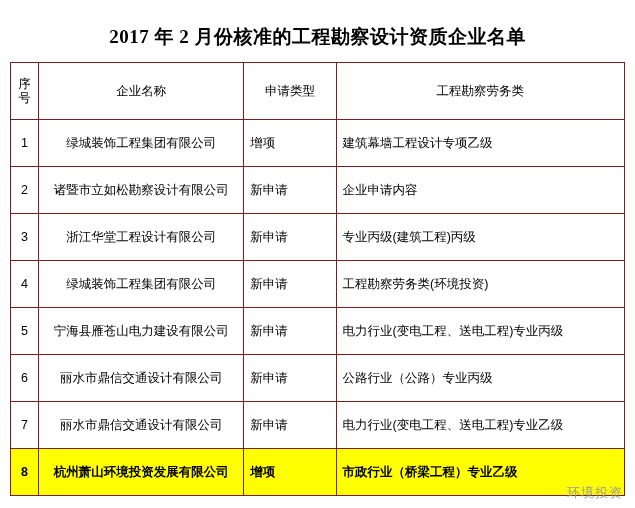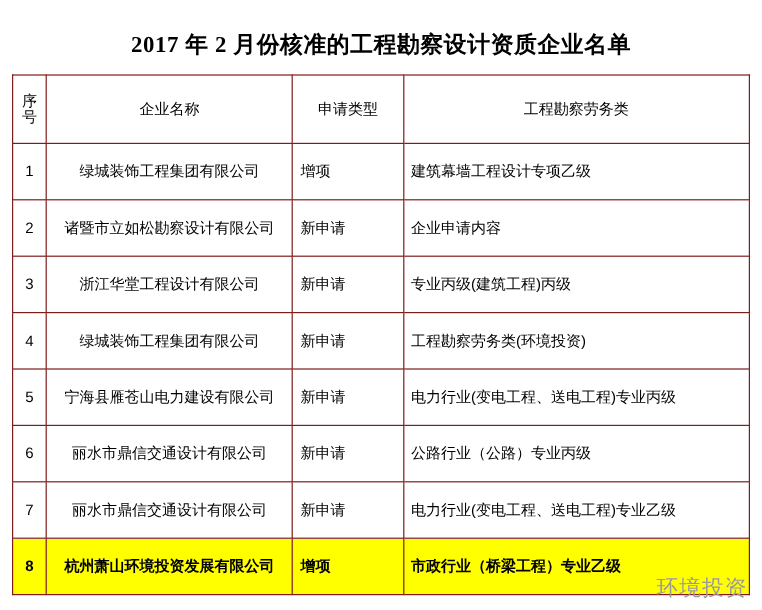--- a/index.html
+++ b/index.html
@@ -66,21 +66,21 @@
     height: 46px;
   }
   .highlight-row td {
     background: #ffff00;
     font-weight: bold;
   }
   .watermark {
     position: absolute;
     right: 12px;
     bottom: 6px;
-    font-size: 18px;
+    font-size: 13px;
     color: #9a9a9a;
     font-family: "Liberation Sans", sans-serif;
     letter-spacing: 1px;
   }
 </style>
 </head>
 <body>
 
 <div class="page">
 

